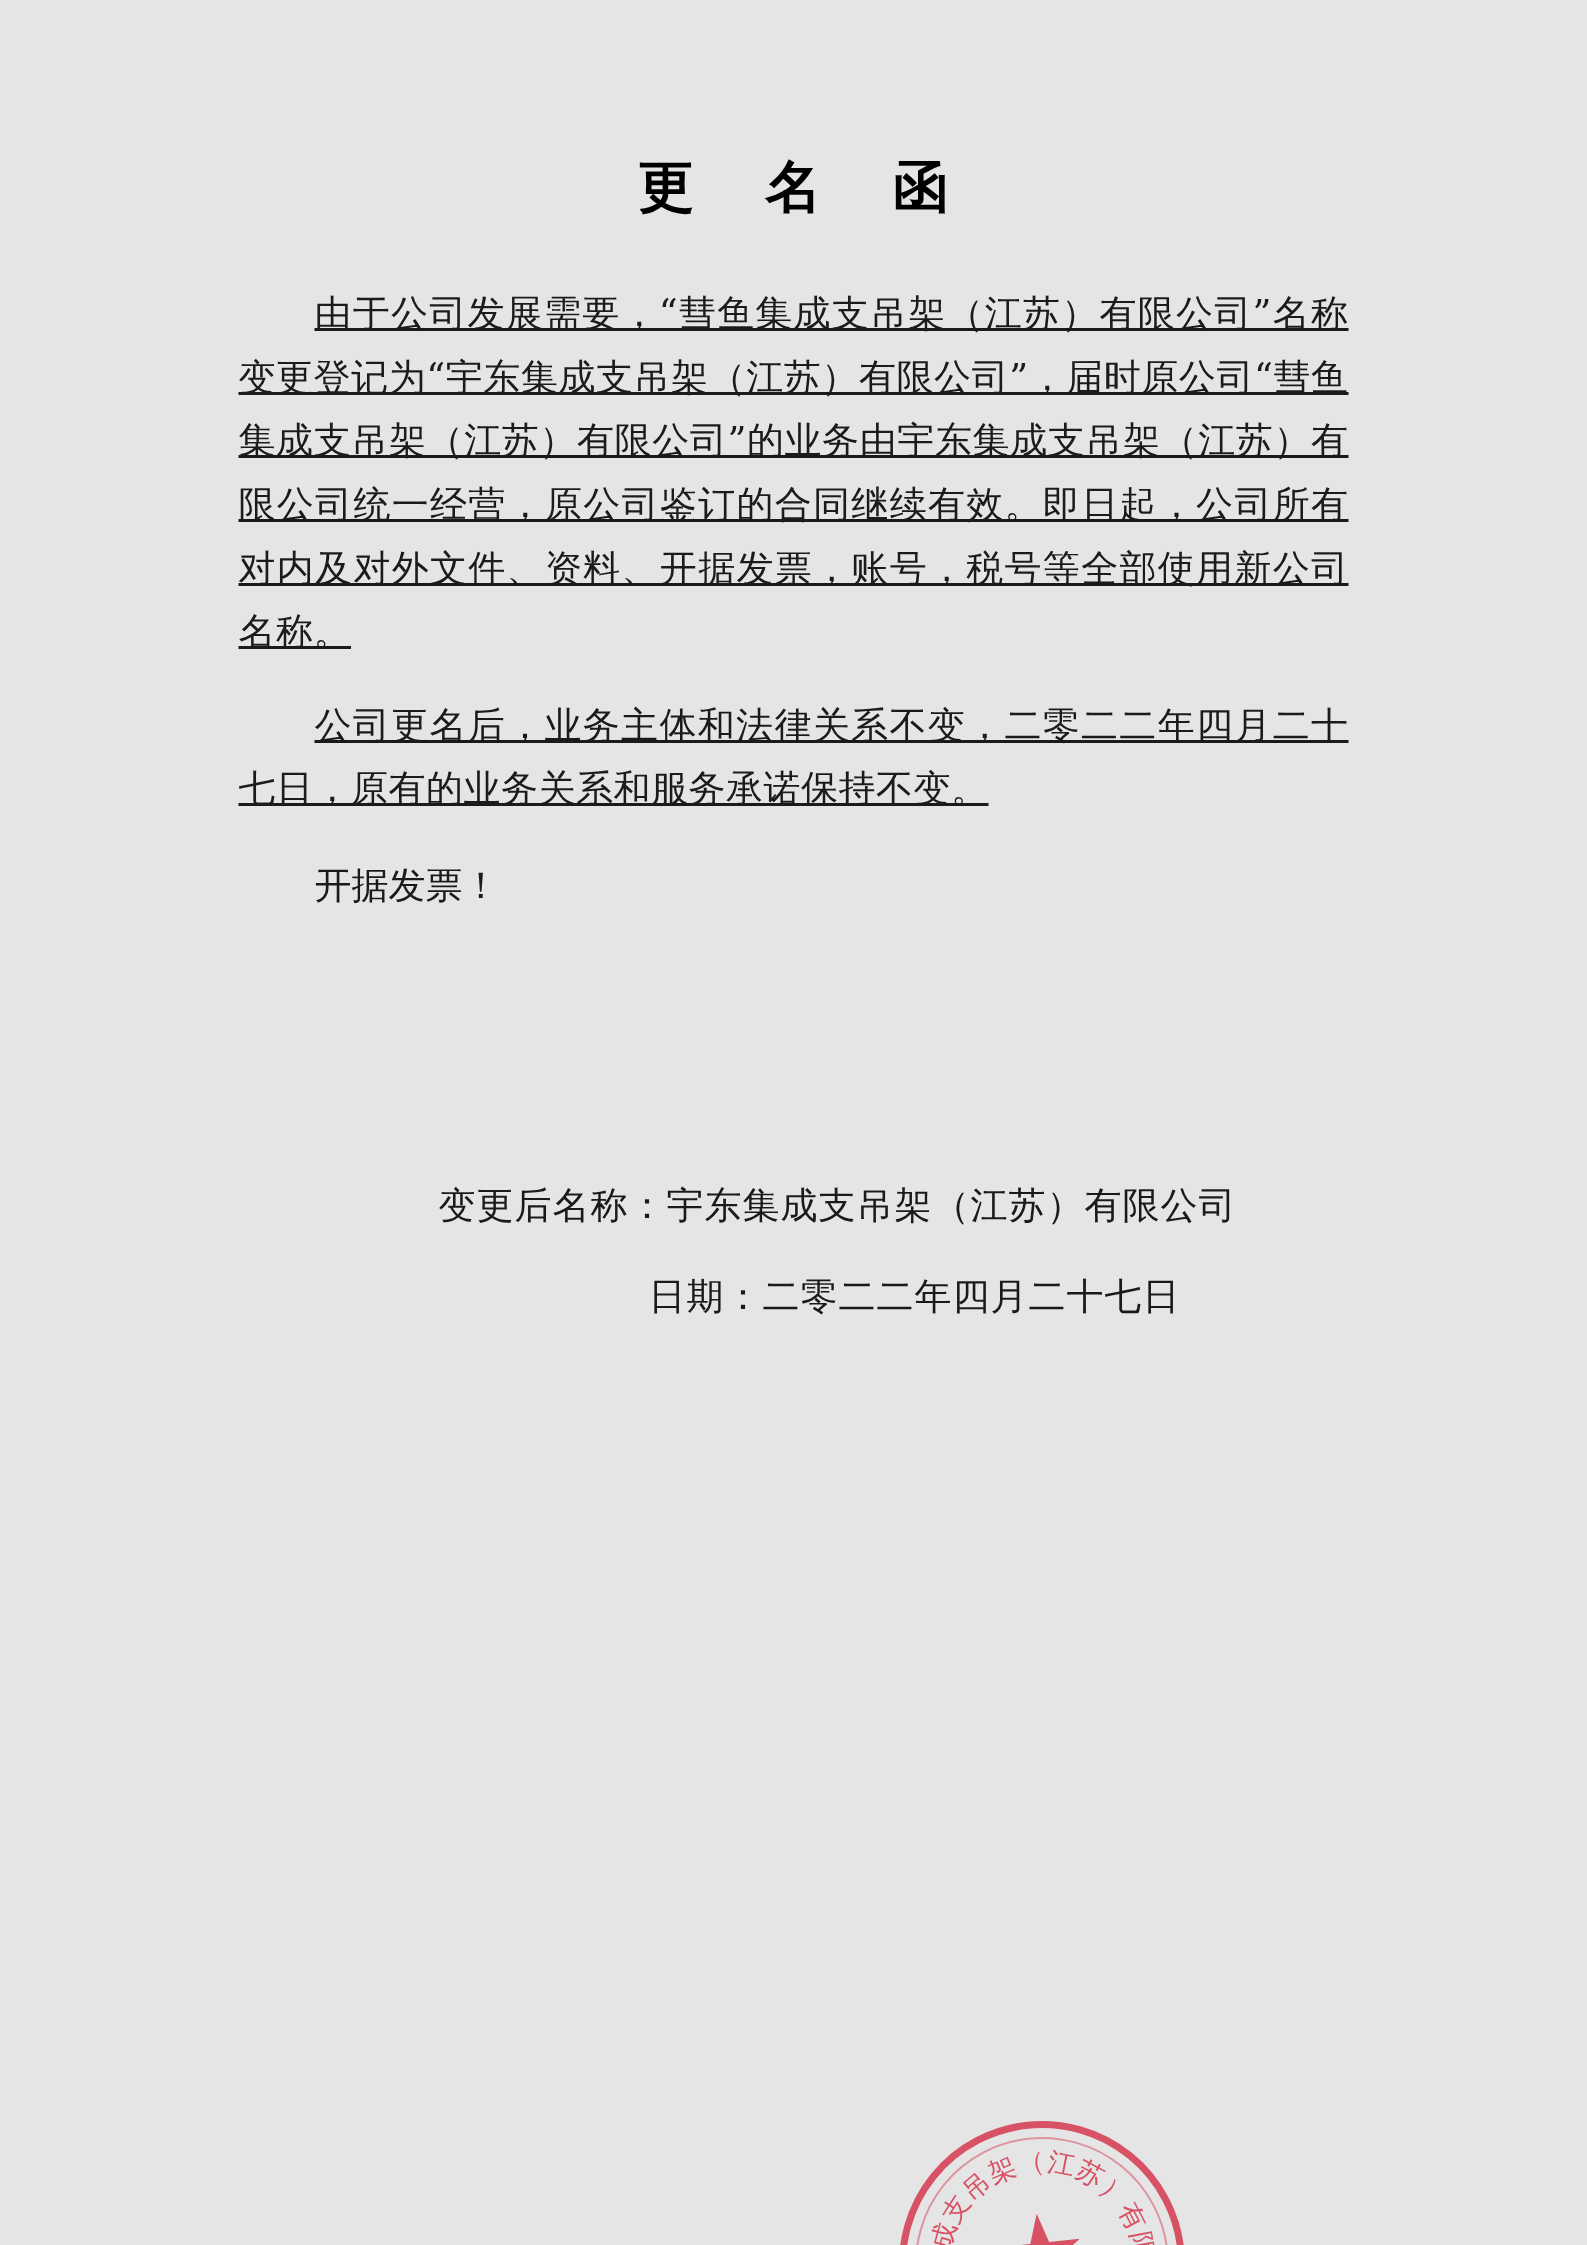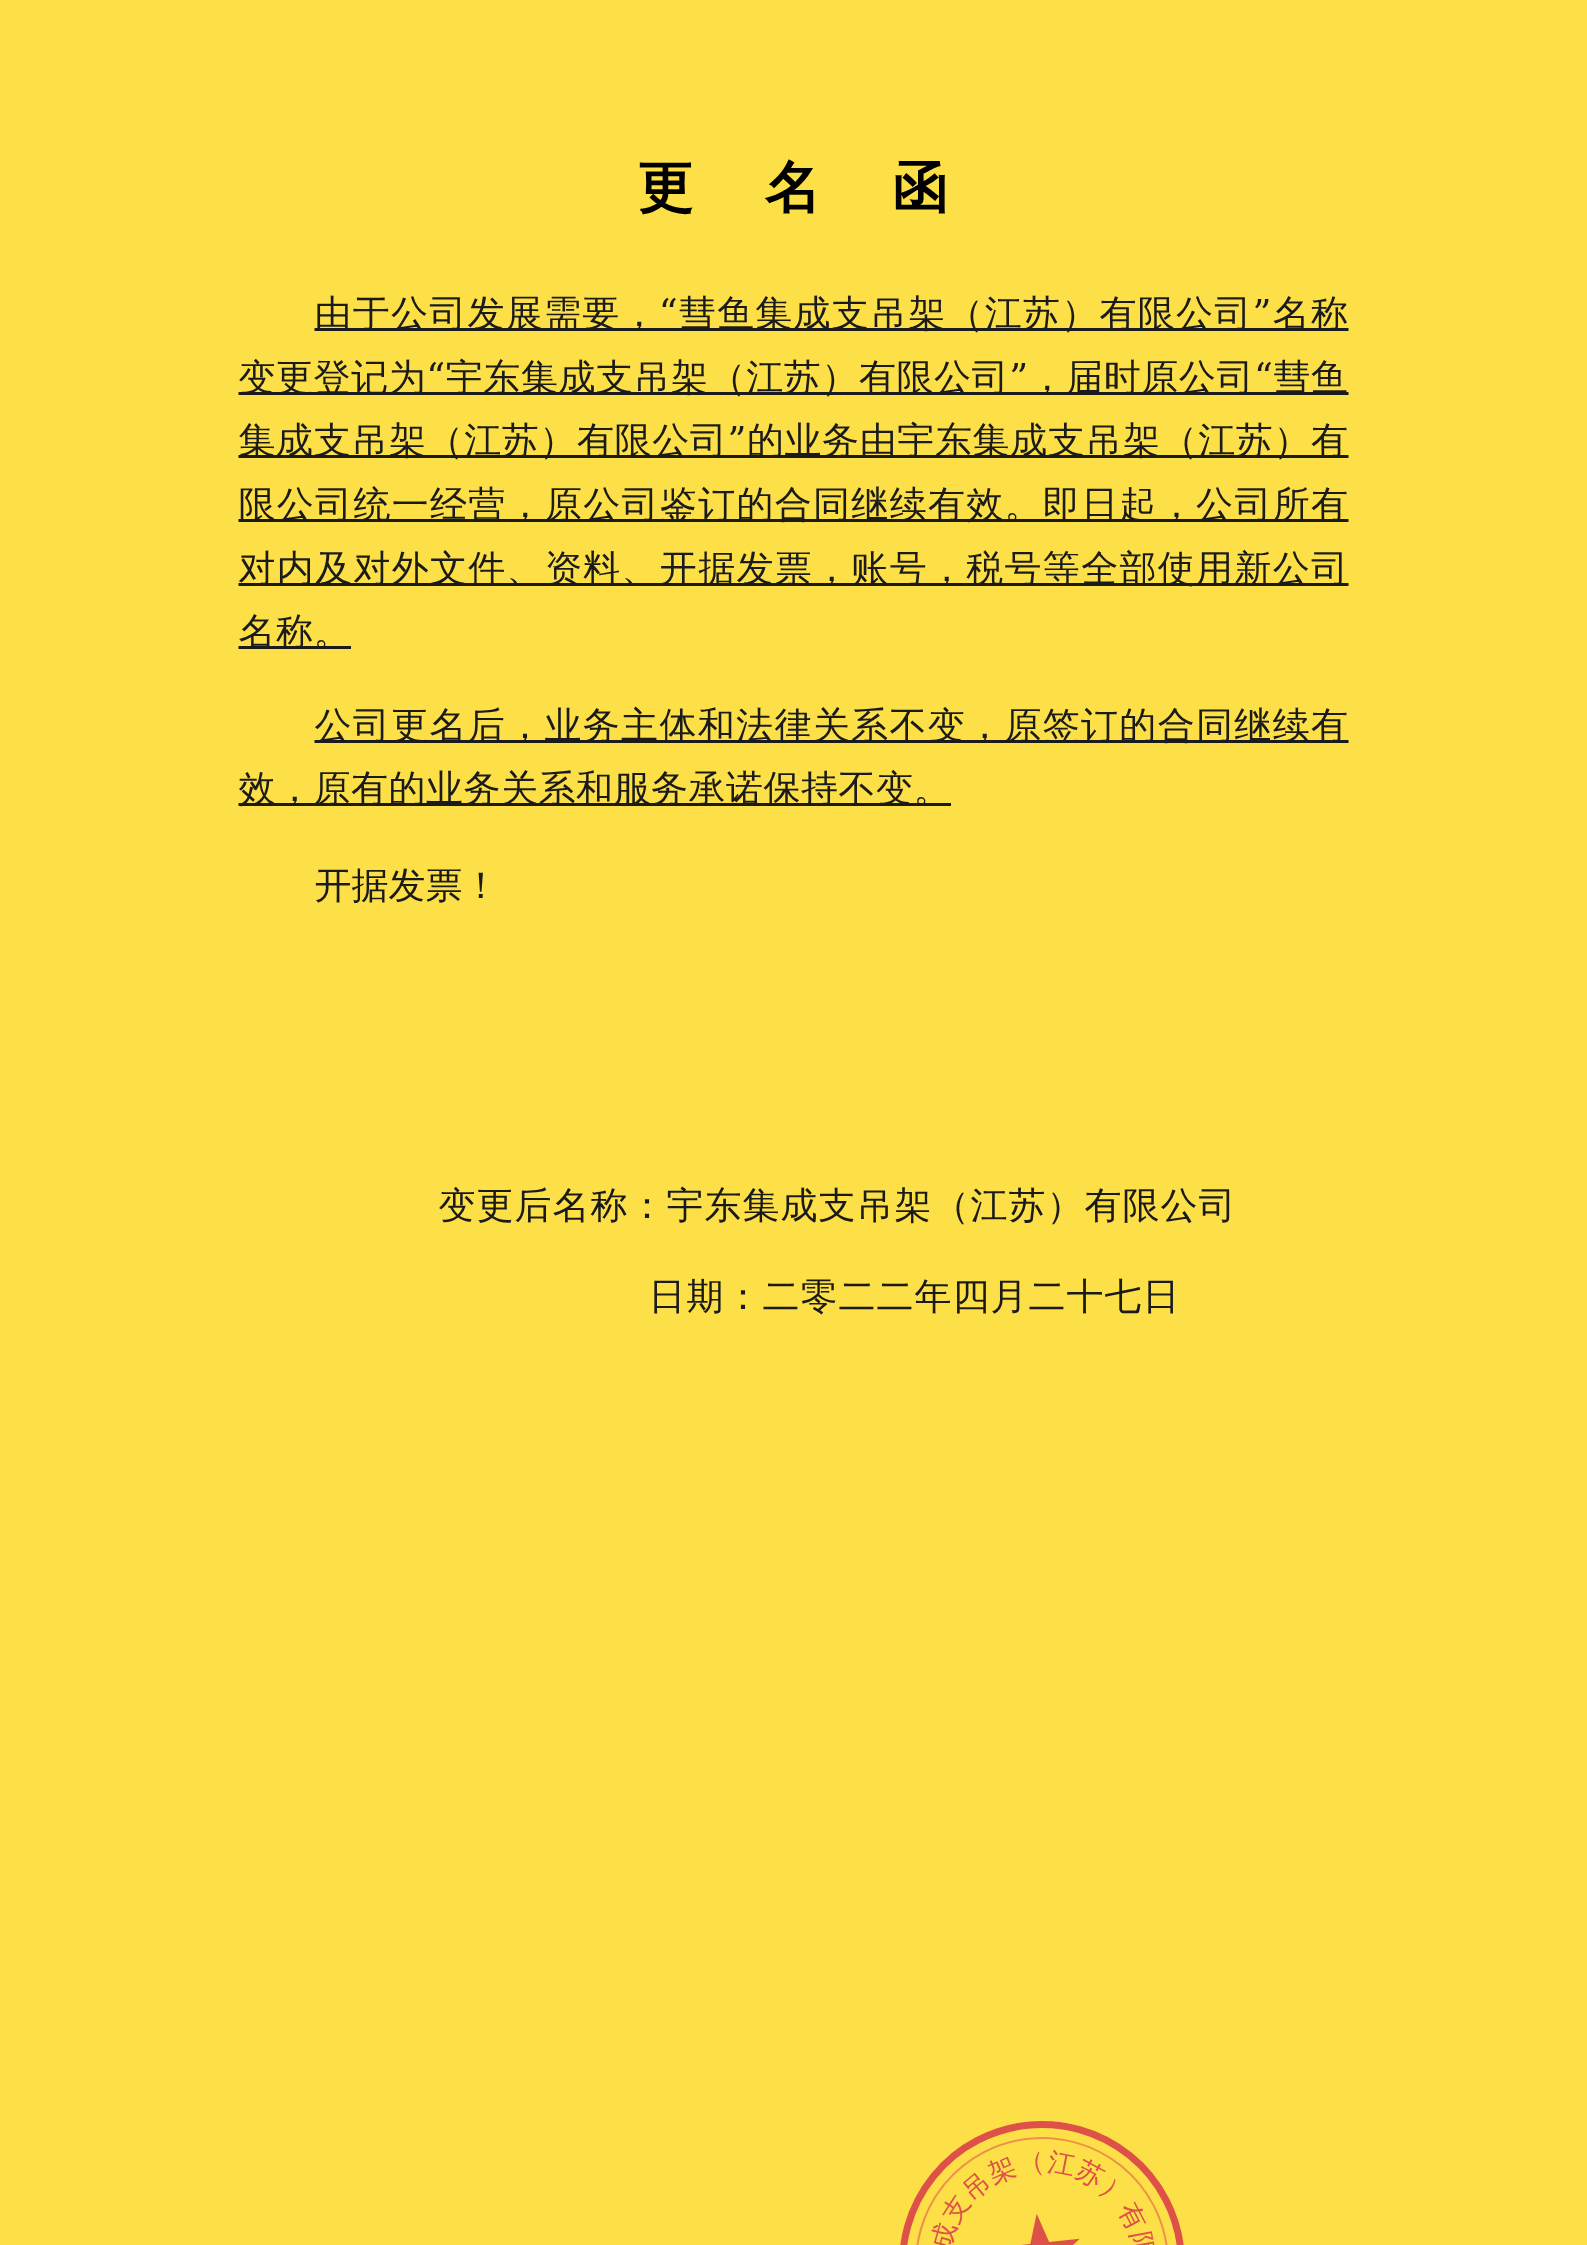--- a/index.html
+++ b/index.html
@@ -12,21 +12,21 @@
     height: 2245px;
     position: relative;
     font-family: "DejaVu Serif", "Liberation Serif", serif;
     color: #1a1a1a;
     overflow: hidden;
   }
 
   .page {
     position: absolute;
     inset: 0;
-    background: #fde047;
+    background: #e5e5e5;
   }
 
   .doc-title {
     margin: 0;
     padding-top: 150px;
     text-align: center;
     font-size: 56px;
     font-weight: bold;
     letter-spacing: 26px;
     text-indent: 26px;
@@ -144,21 +144,21 @@
 </style>
 </head>
 <body>
 
 <div class="page">
 
   <h1 class="doc-title">更 名 函</h1>
 
   <div class="body-block">
     <p class="para">由于公司发展需要，“彗鱼集成支吊架（江苏）有限公司”名称变更登记为“宇东集成支吊架（江苏）有限公司”，届时原公司“彗鱼集成支吊架（江苏）有限公司”的业务由宇东集成支吊架（江苏）有限公司统一经营，原公司鉴订的合同继续有效。即日起，公司所有对内及对外文件、资料、开据发票，账号，税号等全部使用新公司名称。</p>
-    <p class="para">公司更名后，业务主体和法律关系不变，原签订的合同继续有效，原有的业务关系和服务承诺保持不变。</p>
+    <p class="para">公司更名后，业务主体和法律关系不变，二零二二年四月二十七日，原有的业务关系和服务承诺保持不变。</p>
     <p class="notice">开据发票！</p>
   </div>
 
   <div class="sign-block">
 
 
     <div class="sign-line sign-after">
       <span>变更后名称：</span><span>宇东集成支吊架（江苏）有限公司</span>
     </div>
 

